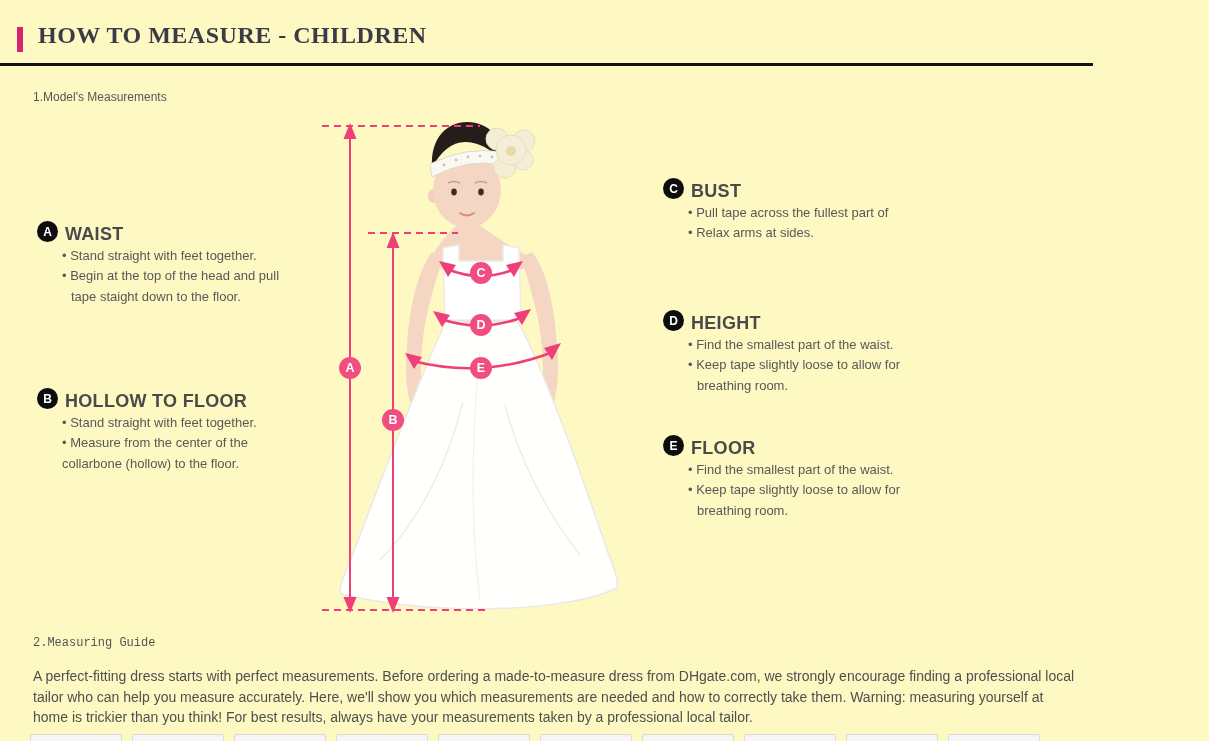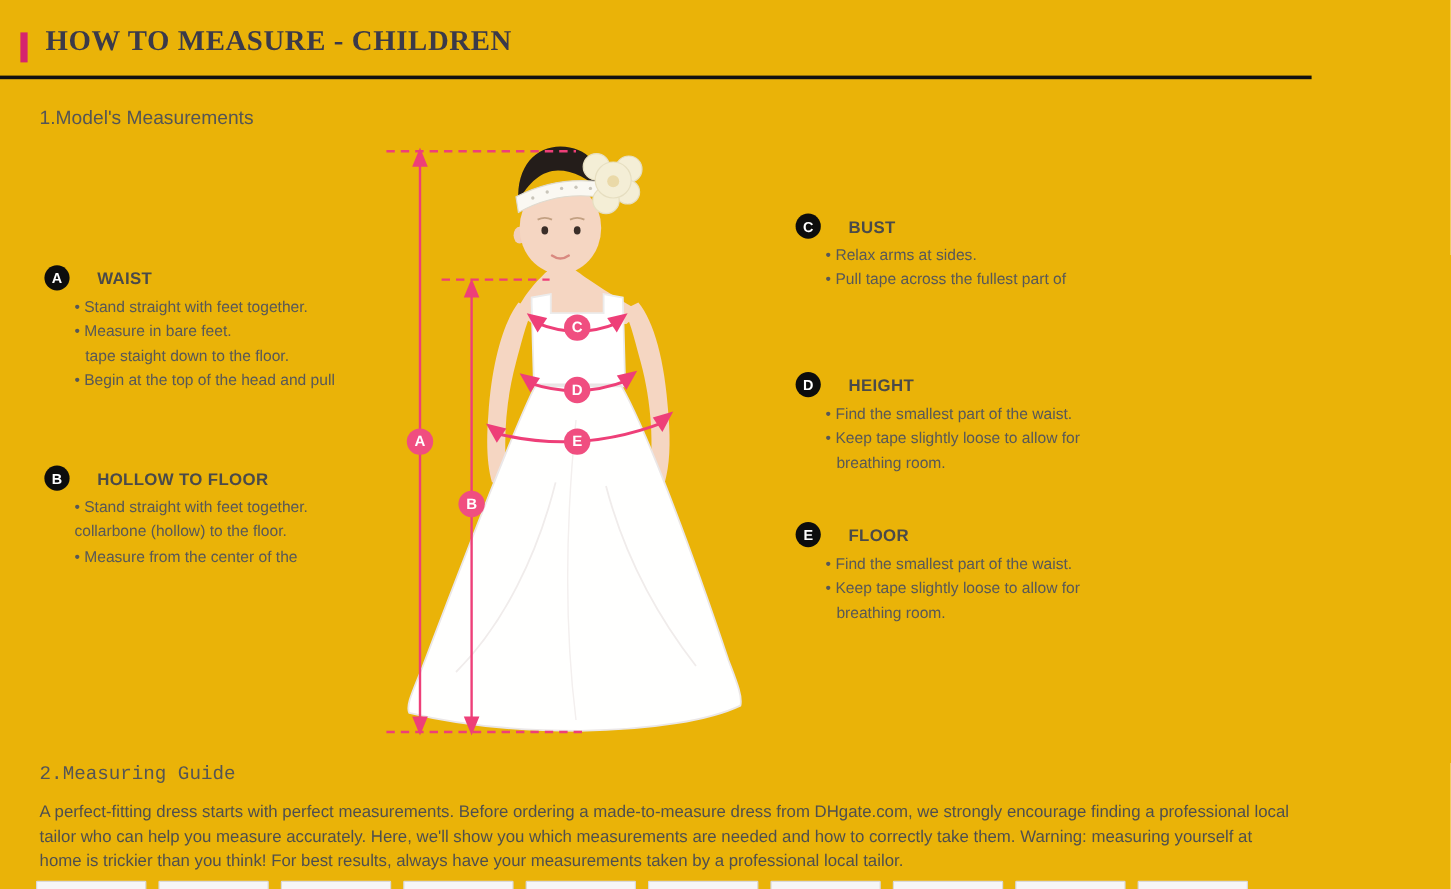--- a/index.html
+++ b/index.html
@@ -4,39 +4,39 @@
 <style>
   :root{
     --accent_magenta:#d6246e;
     --arrow_pink:#ee3f78;
     --circle_pink:#f04e80;
     --badge_black:#0d0d0d;
   }
   *{margin:0;padding:0;box-sizing:border-box;}
   html,body{background:#fff;}
   body{font-family:"Liberation Sans",sans-serif;}
-  .page{position:relative;width:1209px;height:741px;background:#eab308;overflow:hidden;}
+  .page{position:relative;width:1209px;height:741px;background:#fef9c3;overflow:hidden;}
 
   
   .header-bar{position:absolute;left:17px;top:27px;width:6px;height:25px;background:var(--accent_magenta);}
   .page-title{position:absolute;left:38px;top:22px;font-family:"Liberation Serif",serif;
     font-size:24px;color:#3b3a49;letter-spacing:.5px;white-space:nowrap;}
   .header-rule{position:absolute;left:0;top:63px;width:1093px;height:3px;background:#111;}
 
   
-  .section-label{position:absolute;font-size:16px;color:#555;}
+  .section-label{position:absolute;font-size:12px;color:#555;}
   .label-1{left:33px;top:90px;}
   .label-2{left:33px;top:636px;font-family:Liberation Mono, monospace;}
 
   
   .point{position:absolute;width:270px;}
   .badge{position:absolute;left:0;top:0;width:21px;height:21px;border-radius:50%;
     background:var(--badge_black);color:#fff;font-weight:bold;font-size:12px;
     display:flex;align-items:center;justify-content:center;}
-  .point-title{position:absolute;left:44px;top:3px;font-size:14px;font-weight:bold;
+  .point-title{position:absolute;left:28px;top:3px;font-size:18px;font-weight:bold;
     color:#4a4a4a;letter-spacing:.3px;white-space:nowrap;}
   .lines{position:absolute;left:25px;top:25px;width:245px;}
   .line{font-size:13px;color:#585858;line-height:20.3px;white-space:nowrap;}
   .line.b::before{content:"• ";}
   .line.cont{padding-left:9px;}
   .pA{left:37px;top:221px;}
   .pB{left:37px;top:388px;}
   .pC{left:663px;top:178px;}
   .pD{left:663px;top:310px;}
   .pE{left:663px;top:435px;}
@@ -70,42 +70,41 @@
   <h1 class="page-title">HOW TO MEASURE - CHILDREN</h1>
   <div class="header-rule"></div>
 
   <div class="section-label label-1">1.Model's Measurements</div>
 
   <div class="point pA">
     <span class="badge">A</span>
     <span class="point-title">WAIST</span>
     <div class="lines">
       <div class="line b">Stand straight with feet together.</div>
-      <div class="line b">Measure in bare feet.</div>
+      <div class="line b">Begin at the top of the head and pull</div>
       <div class="line cont">tape staight down to the floor.</div>
-      <div class="line b">Begin at the top of the head and pull</div>
     </div>
   </div>
 
   <div class="point pB">
     <span class="badge">B</span>
     <span class="point-title">HOLLOW TO FLOOR</span>
     <div class="lines">
       <div class="line b">Stand straight with feet together.</div>
+      <div class="line b">Measure from the center of the</div>
       <div class="line">collarbone (hollow) to the floor.</div>
-      <div class="line b">Measure from the center of the</div>
     </div>
   </div>
 
   <div class="point pC">
     <span class="badge">C</span>
     <span class="point-title">BUST</span>
     <div class="lines">
+      <div class="line b">Pull tape across the fullest part of</div>
       <div class="line b">Relax arms at sides.</div>
-      <div class="line b">Pull tape across the fullest part of</div>
     </div>
   </div>
 
   <div class="point pD">
     <span class="badge">D</span>
     <span class="point-title">HEIGHT</span>
     <div class="lines">
       <div class="line b">Find the smallest part of the waist.</div>
       <div class="line b">Keep tape slightly loose to allow for</div>
       <div class="line cont">breathing room.</div>

